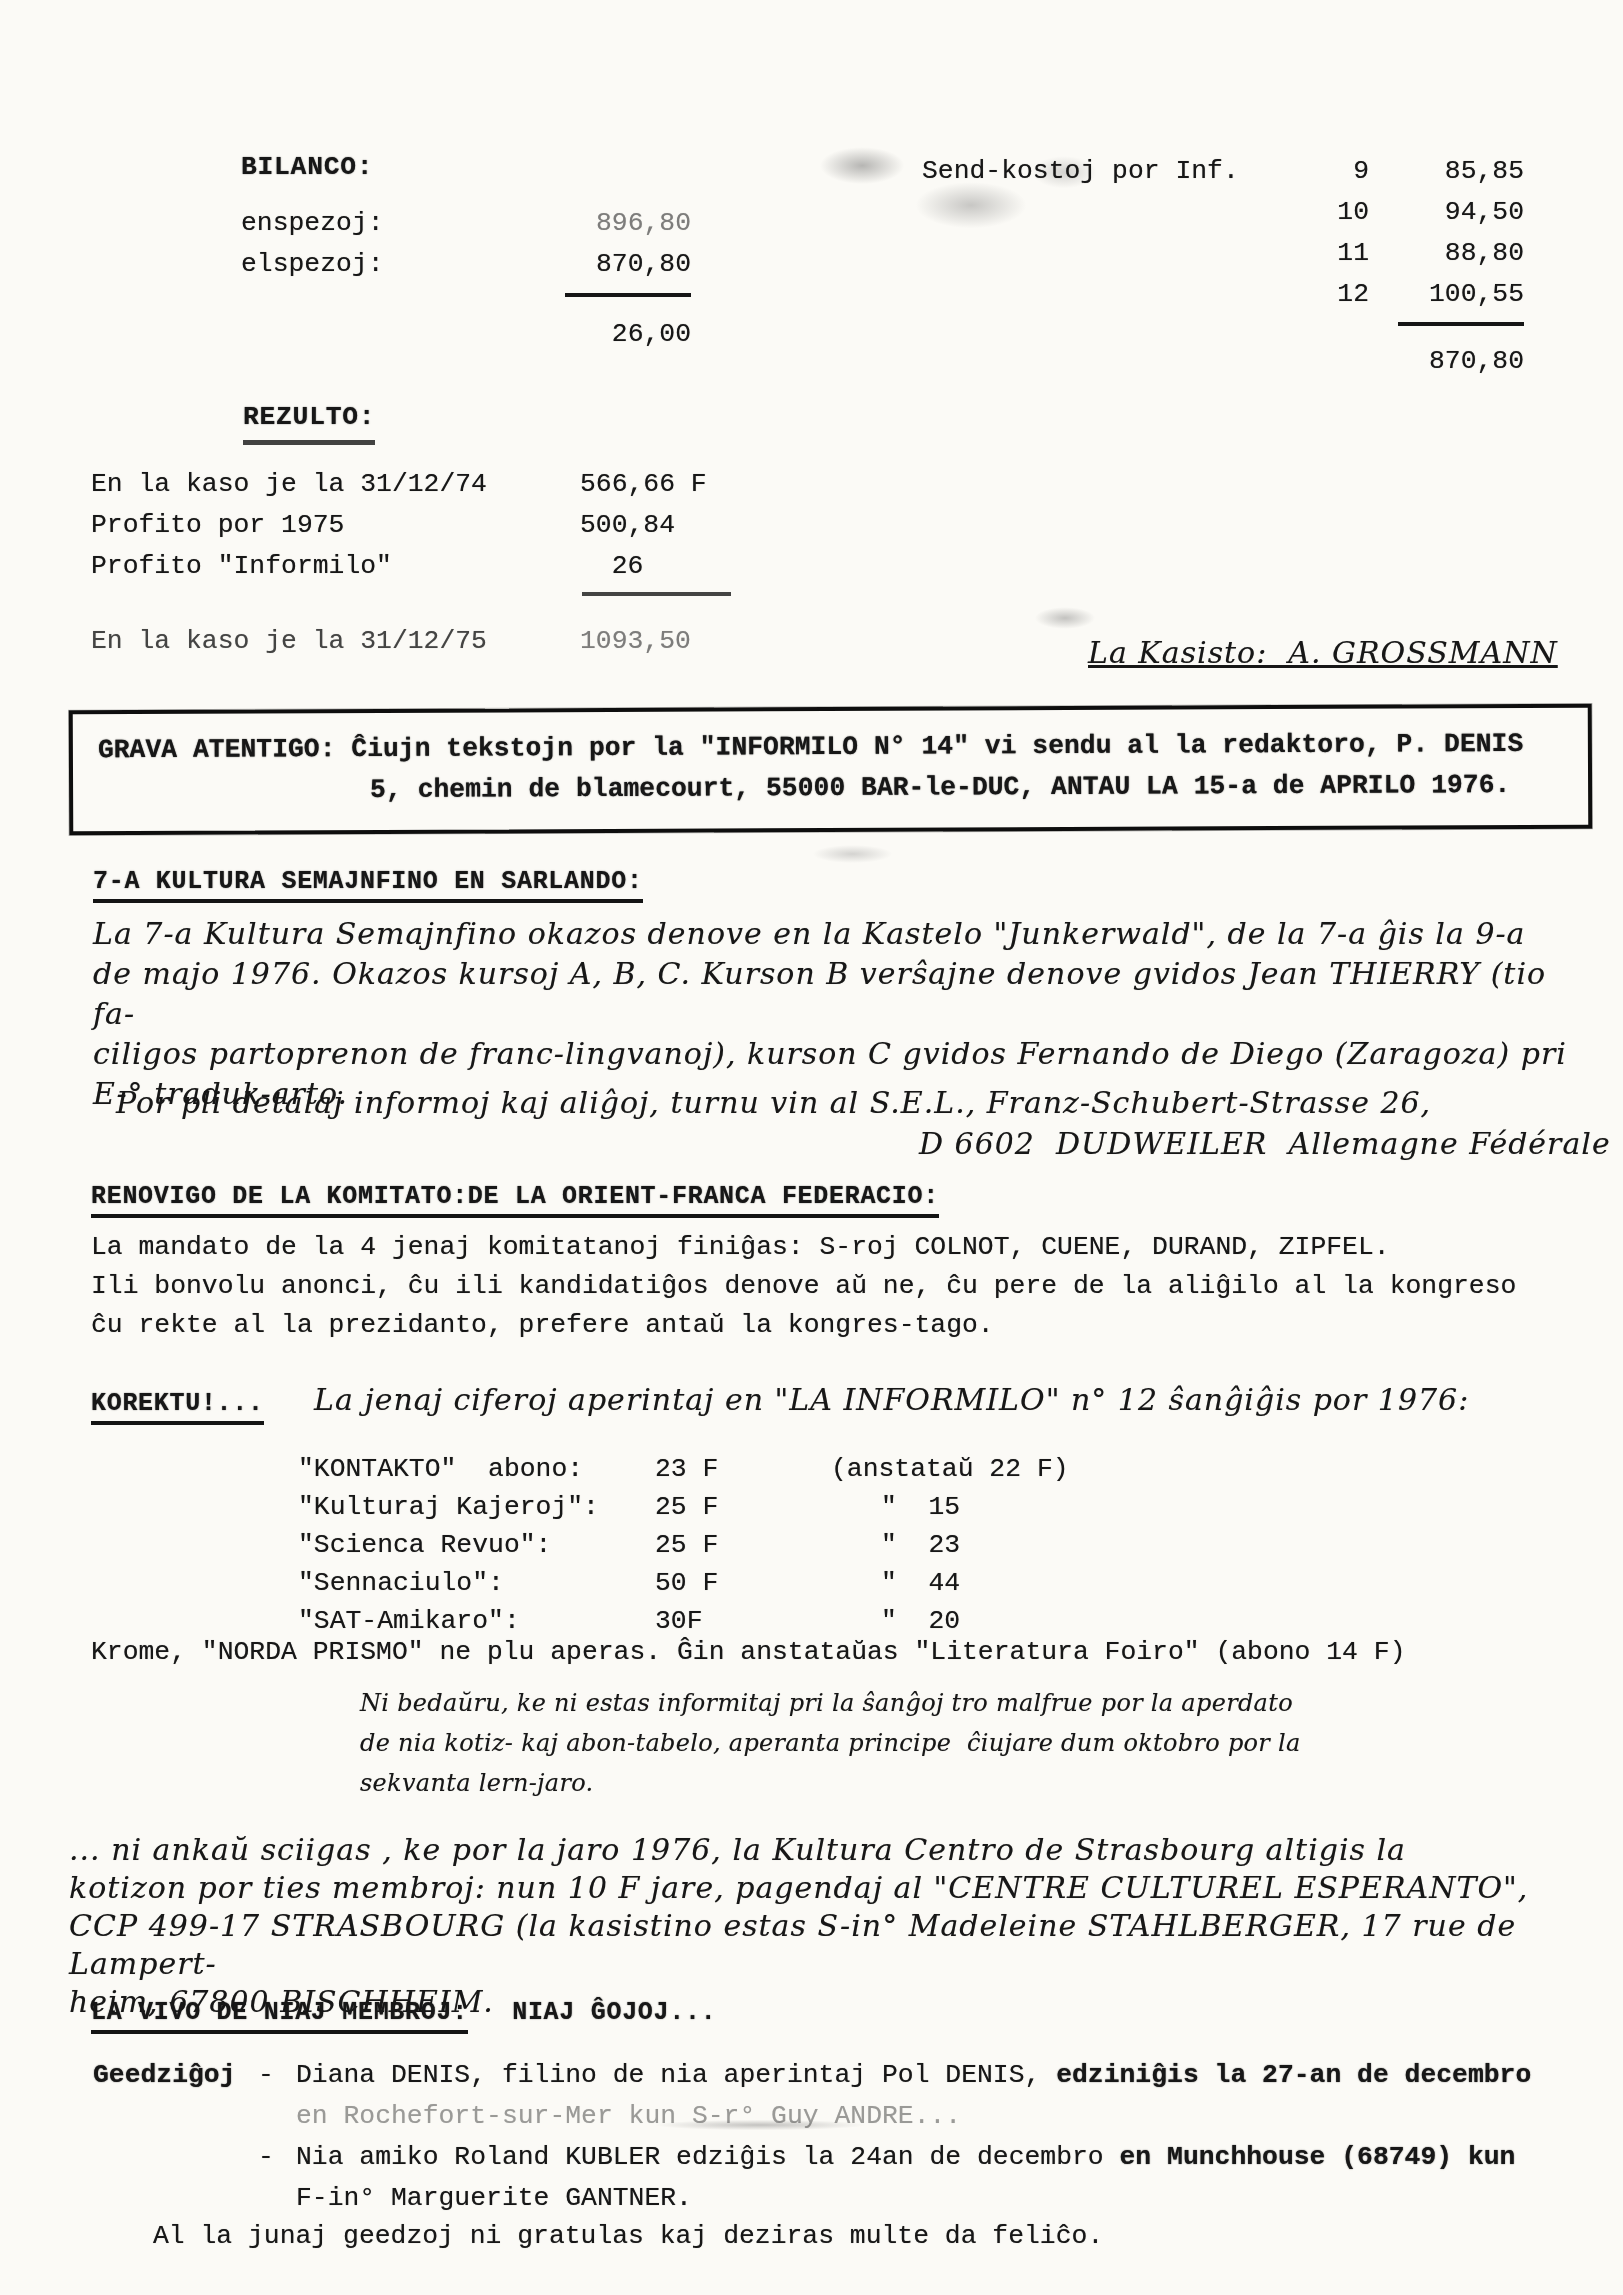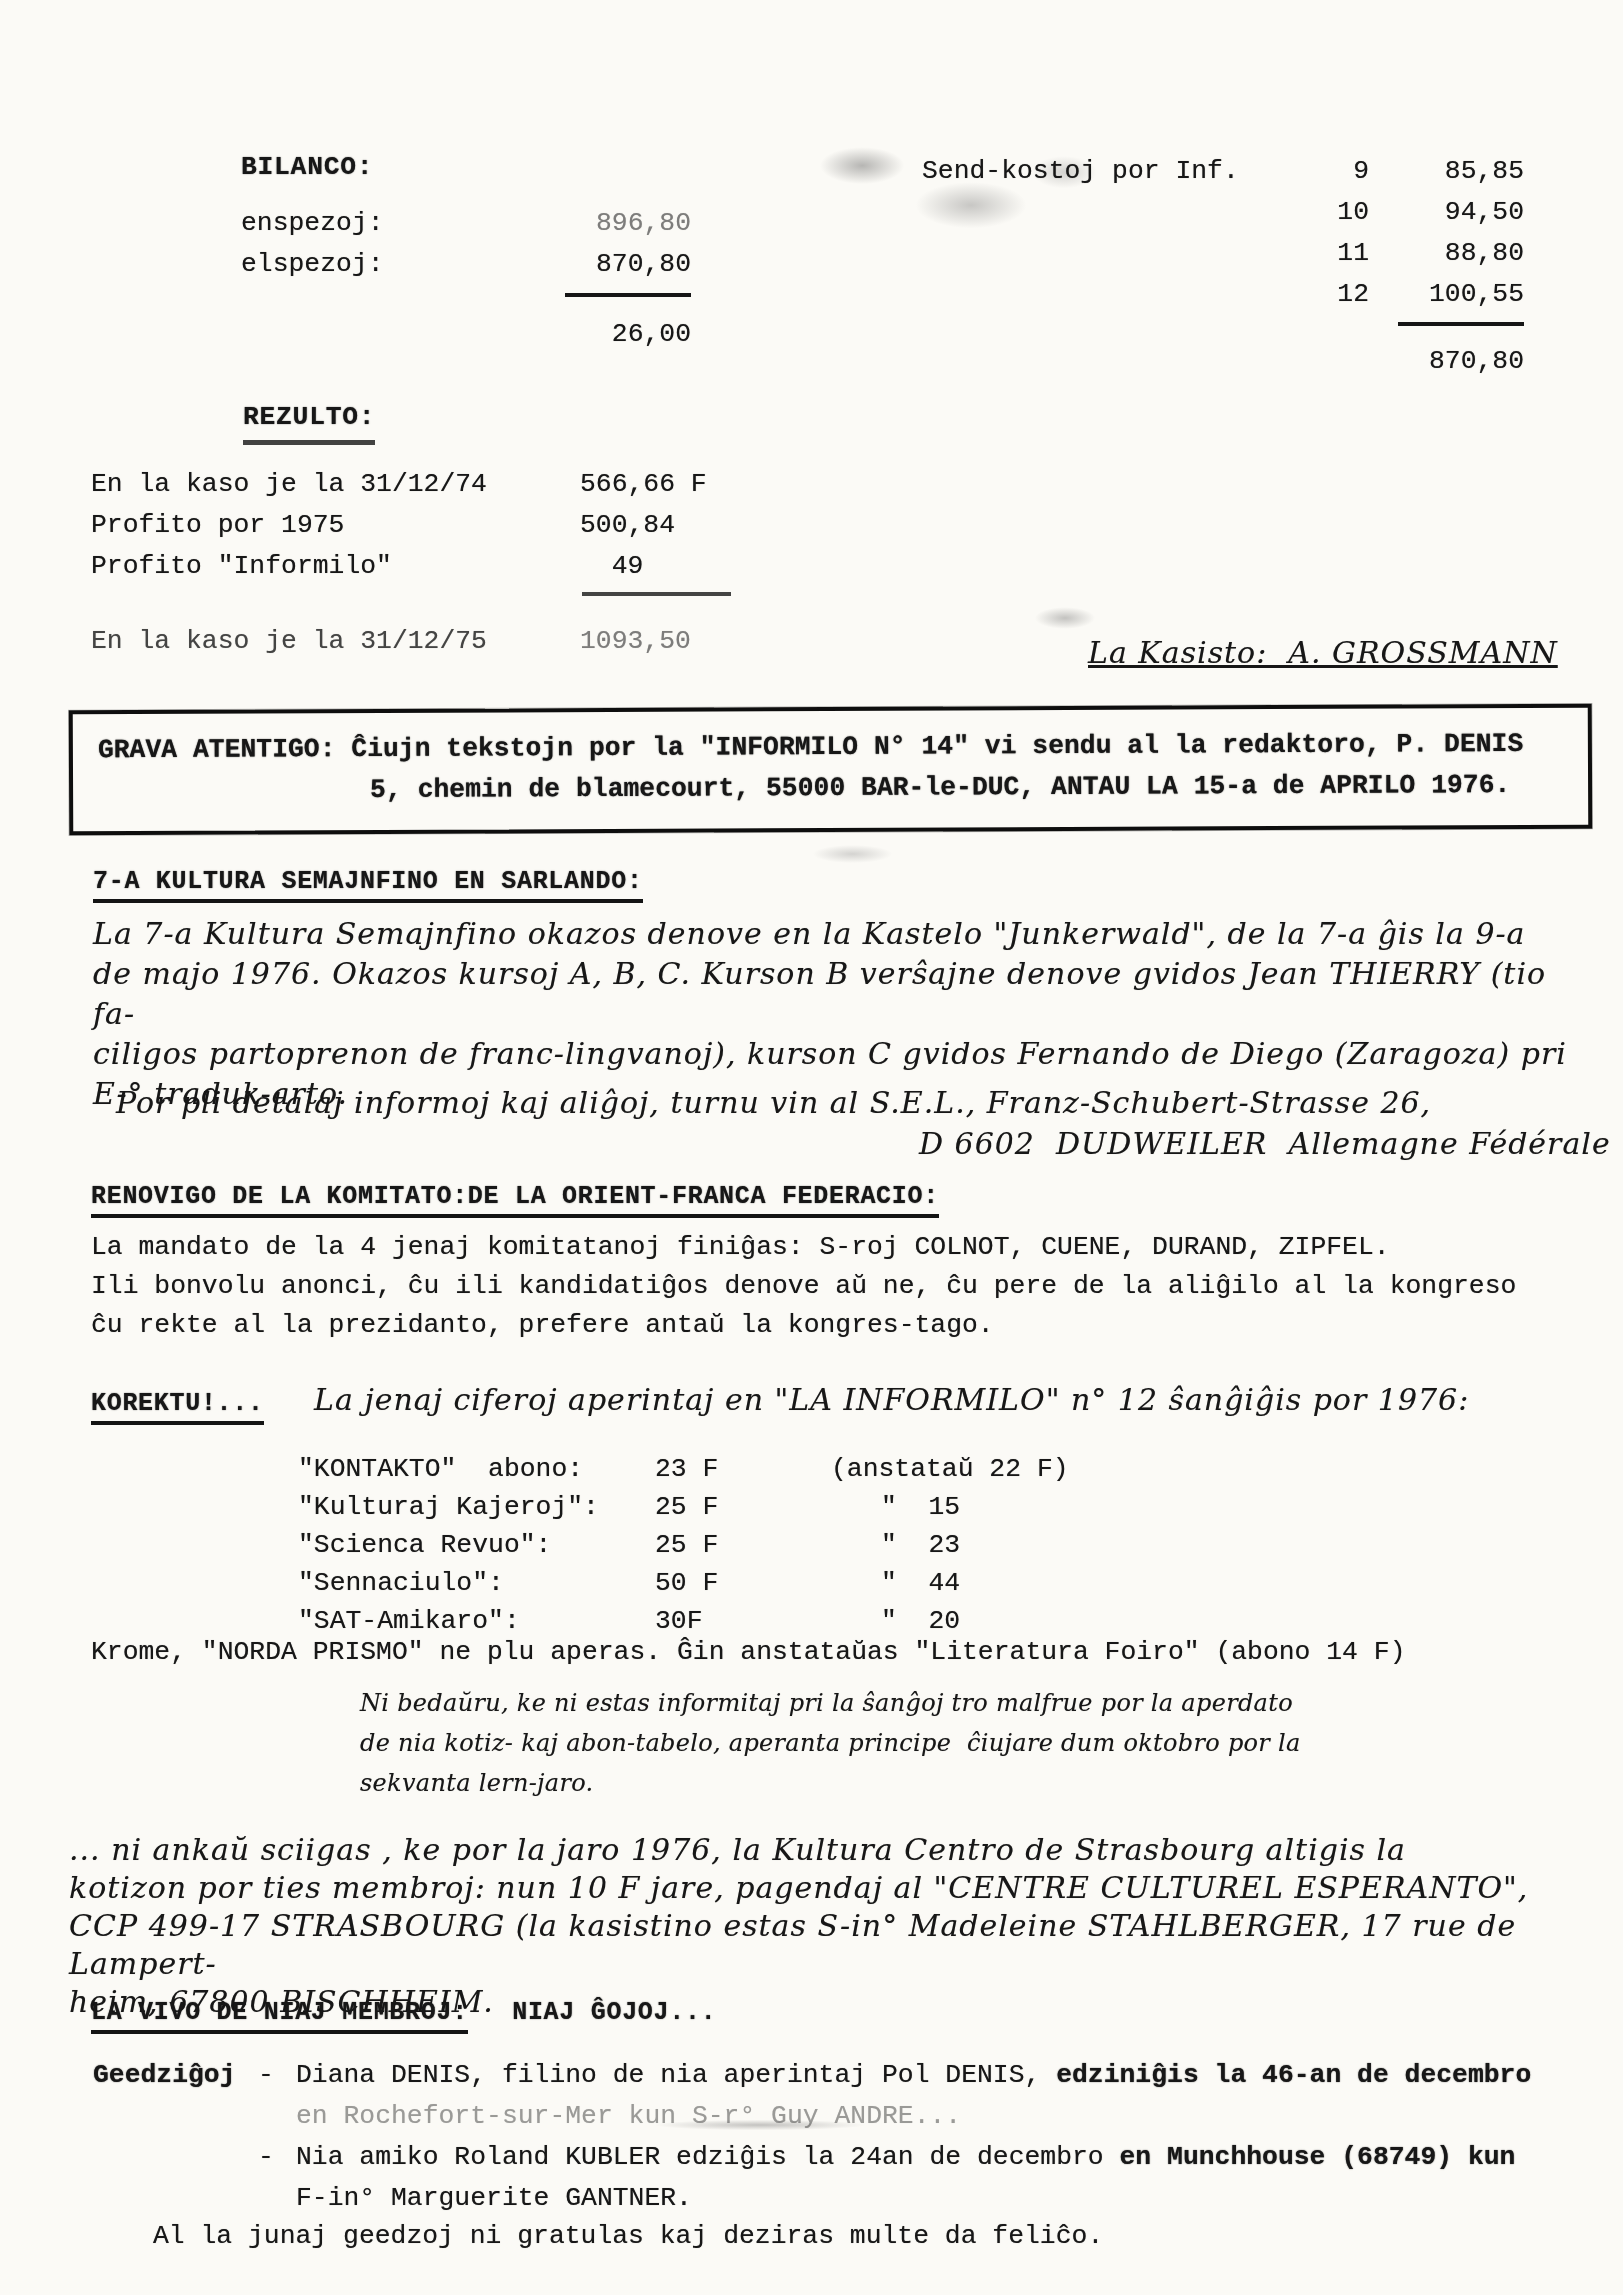--- a/index.html
+++ b/index.html
@@ -134,21 +134,21 @@
       <div class="rez-row">
         <span class="tw lbl">En la kaso je la 31/12/74</span>
         <span class="tw val">566,66 F</span>
       </div>
       <div class="rez-row">
         <span class="tw lbl">Profito por 1975</span>
         <span class="tw val">500,84</span>
       </div>
       <div class="rez-row">
         <span class="tw lbl">Profito "Informilo"</span>
-        <span class="tw val">  49</span>
+        <span class="tw val">  26</span>
       </div>
     </div>
     <div class="rule dim" style="width:149px;margin-left:491px;margin-top:5.3px;"></div>
     <div class="rez-row" style="margin-top:25px;">
       <span class="tw lbl dim">En la kaso je la 31/12/75</span>
       <span class="tw val half">1093,50</span>
     </div>
   </section>
 
   <div class="abs script" style="left:1088px;top:633px;text-decoration:underline;">La Kasisto:  A. GROSSMANN</div>
@@ -236,21 +236,21 @@
 
   <section class="abs" style="left:91px;top:1998px;">
     <span class="hd u">LA VIVO DE NIAJ MEMBROJ:</span>
     <span class="hd" style="margin-left:38px;">NIAJ ĜOJOJ...</span>
   </section>
 
   <section class="abs" style="left:93px;top:2055px;">
     <div class="ged-row">
       <span class="tw g-label bold">Geedziĝoj</span>
       <span class="tw g-dash">-</span>
-      <span class="tw g-text"><span>Diana DENIS, filino de nia aperintaj Pol DENIS, </span><span class="bold">edziniĝis la 46-an de decembro</span></span>
+      <span class="tw g-text"><span>Diana DENIS, filino de nia aperintaj Pol DENIS, </span><span class="bold">edziniĝis la 27-an de decembro</span></span>
     </div>
     <div class="ged-row">
       <span class="tw g-label"></span>
       <span class="tw g-dash"></span>
       <span class="tw g-text faded">en Rochefort-sur-Mer kun S-r° Guy ANDRE...</span>
     </div>
     <div class="ged-row">
       <span class="tw g-label"></span>
       <span class="tw g-dash">-</span>
       <span class="tw g-text"><span>Nia amiko Roland KUBLER edziĝis la 24an de decembro </span><span class="bold">en Munchhouse (68749) kun</span></span>

